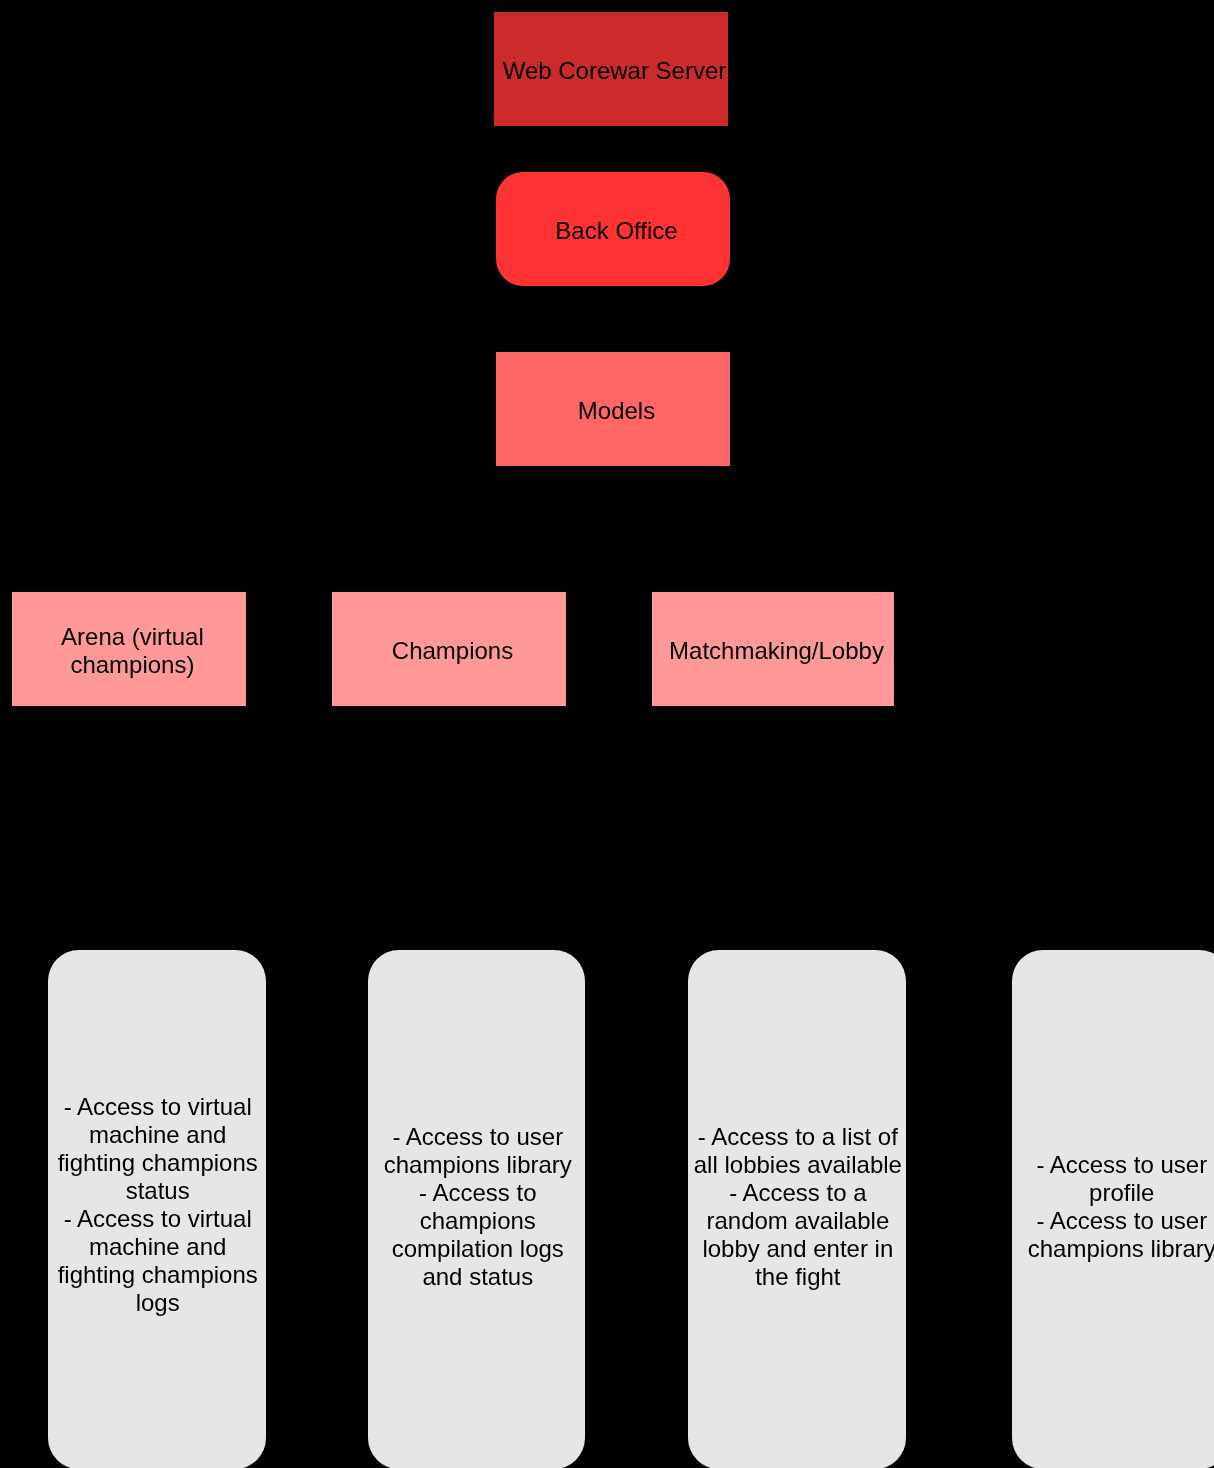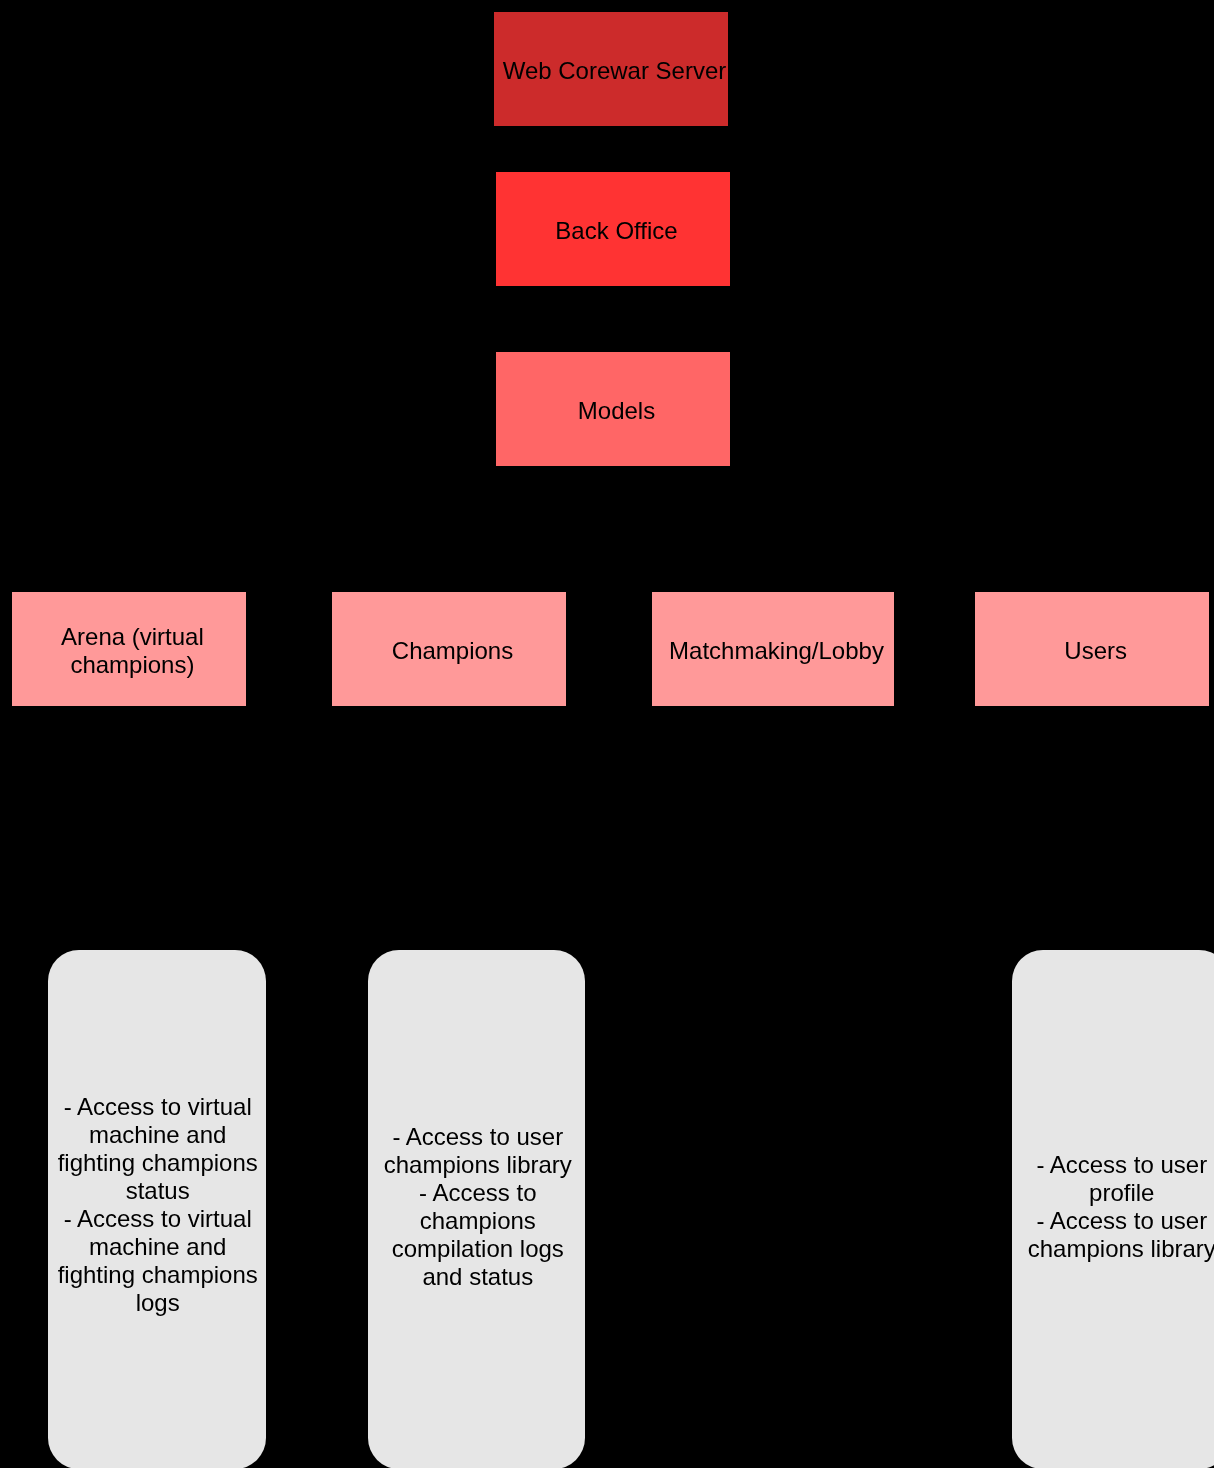--- a/index.html
+++ b/index.html
@@ -34,21 +34,21 @@
     line-height: 28px;
     white-space: pre-line;
     padding-left: 7px;
   }
   .node > .label {
     display: block;
     width: 100%;
   }
   
   #node-web-corewar-server { left: 494px;   top: 12px;  width: 234px;   height: 114px; background: #CC2B2B; }
-  #node-back-office        { left: 496px;   top: 172px; width: 234px;   height: 114px; background: #FF3333; }
+  #node-back-office        { left: 496px;   top: 172px; width: 234px;   height: 114px; background: #FF3333; border-radius: 27px; }
   #node-models             { left: 496px;   top: 352px; width: 234px;   height: 114px; background: #FF6666; text-align: center; }
   
   #node-arena              { left: 11.9px;  top: 592px; width: 234.1px; height: 114px; background: #FF9999; }
   #node-champions          { left: 332px;   top: 592px; width: 234px;   height: 114px; background: #FF9999; }
   #node-matchmaking-lobby  { left: 652px;   top: 592px; width: 242px;   height: 114px; background: #FF9999; }
   #node-users              { left: 974.9px; top: 592px; width: 234.5px; height: 114px; background: #FF9999; }
   
   .card                    { top: 950px; height: 519px; background: #E6E6E6; border-radius: 31px; margin-left: 28px; }
   #node-arena-details      { left: 20px;    width: 217.6px; }
   #node-champions-details  { left: 340.4px; width: 217px; }
@@ -70,37 +70,42 @@
 
   <div class="node tier-box" id="node-models"><span class="label">Models</span></div>
 
   <div class="node tier-box" id="node-arena"><span class="label">Arena (virtual
 champions)</span></div>
 
   <div class="node tier-box" id="node-champions"><span class="label">Champions</span></div>
 
   <div class="node tier-box" id="node-matchmaking-lobby"><span class="label">Matchmaking/Lobby</span></div>
 
-  <div class="node tier-box" id="node-users"><span class="label">Users</span></div>
 
   <div class="node card" id="node-arena-details"><span class="label">- Access to virtual
 machine and
 fighting champions
 status
 - Access to virtual
 machine and
 fighting champions
 logs</span></div>
 
   <div class="node card" id="node-champions-details"><span class="label">- Access to user
 champions library
 - Access to
 champions
 compilation logs
 and status</span></div>
 
+  <div class="node card" id="node-lobby-details"><span class="label">- Access to a list of
+all lobbies available
+- Access to a
+random available
+lobby and enter in
+the fight</span></div>
 
   <div class="node card" id="node-users-details"><span class="label">- Access to user
 profile
 - Access to user
 champions library</span></div>
 
 </div>
 
 </body></html>

